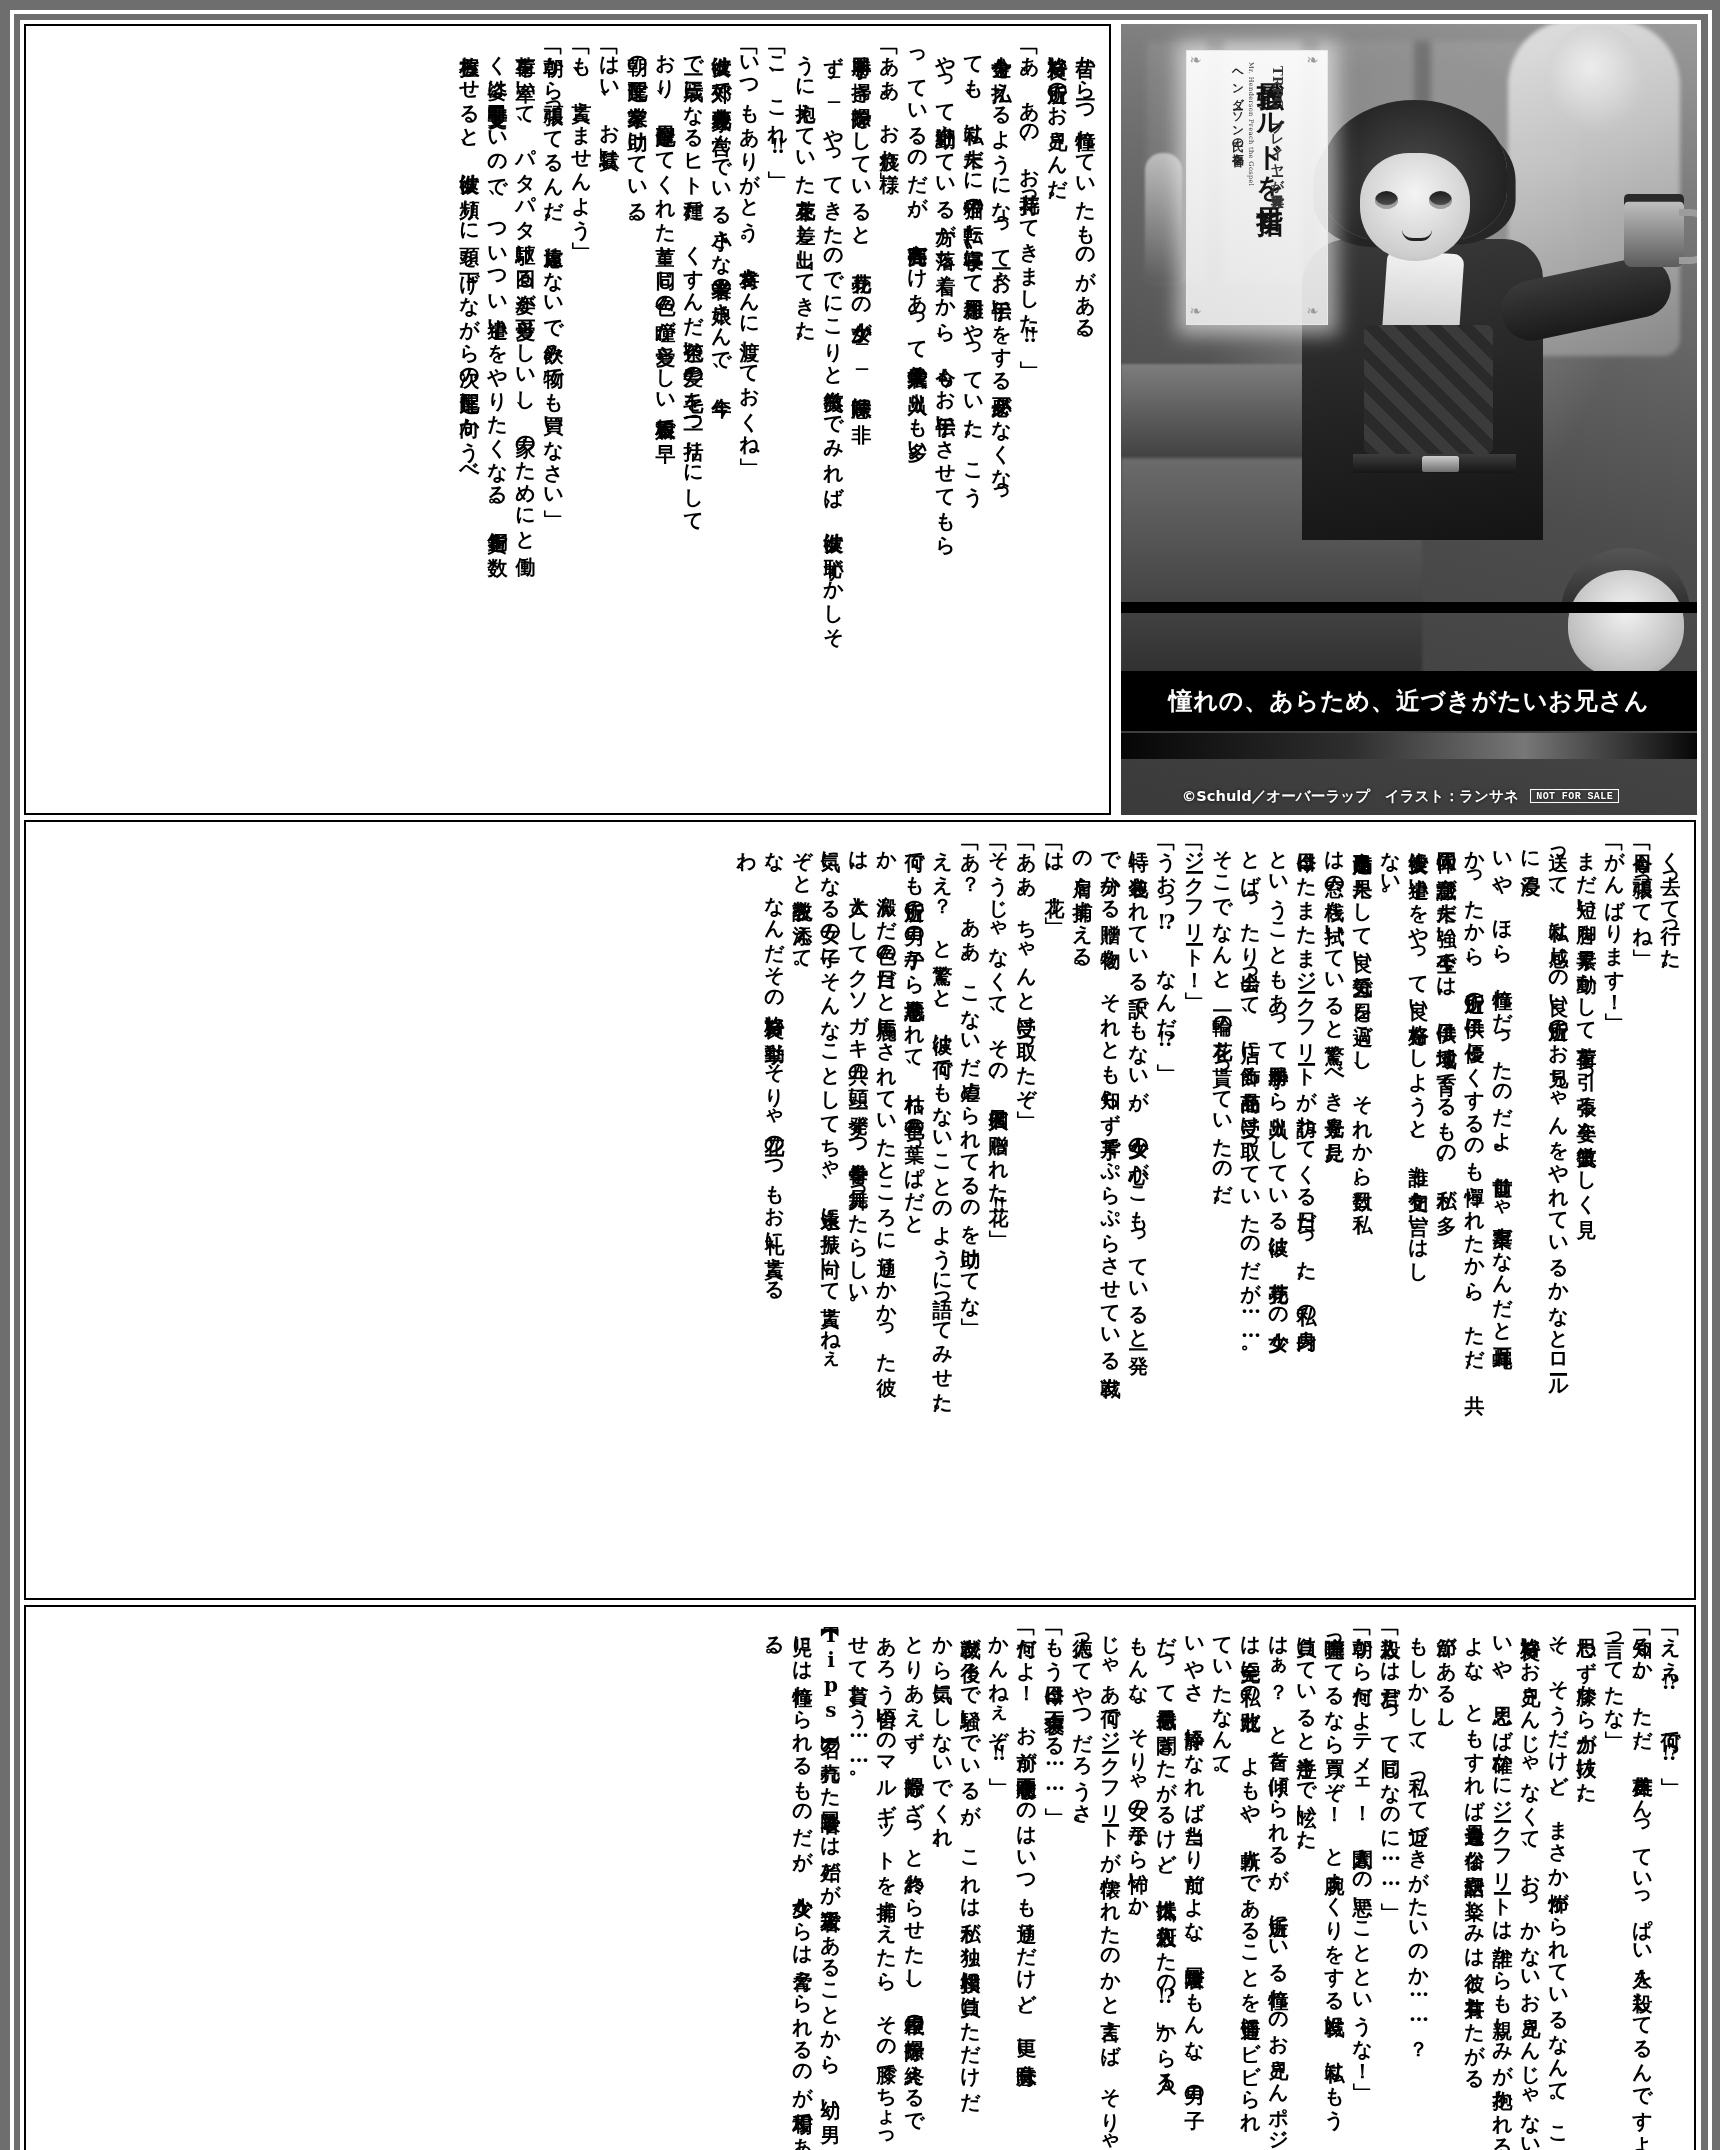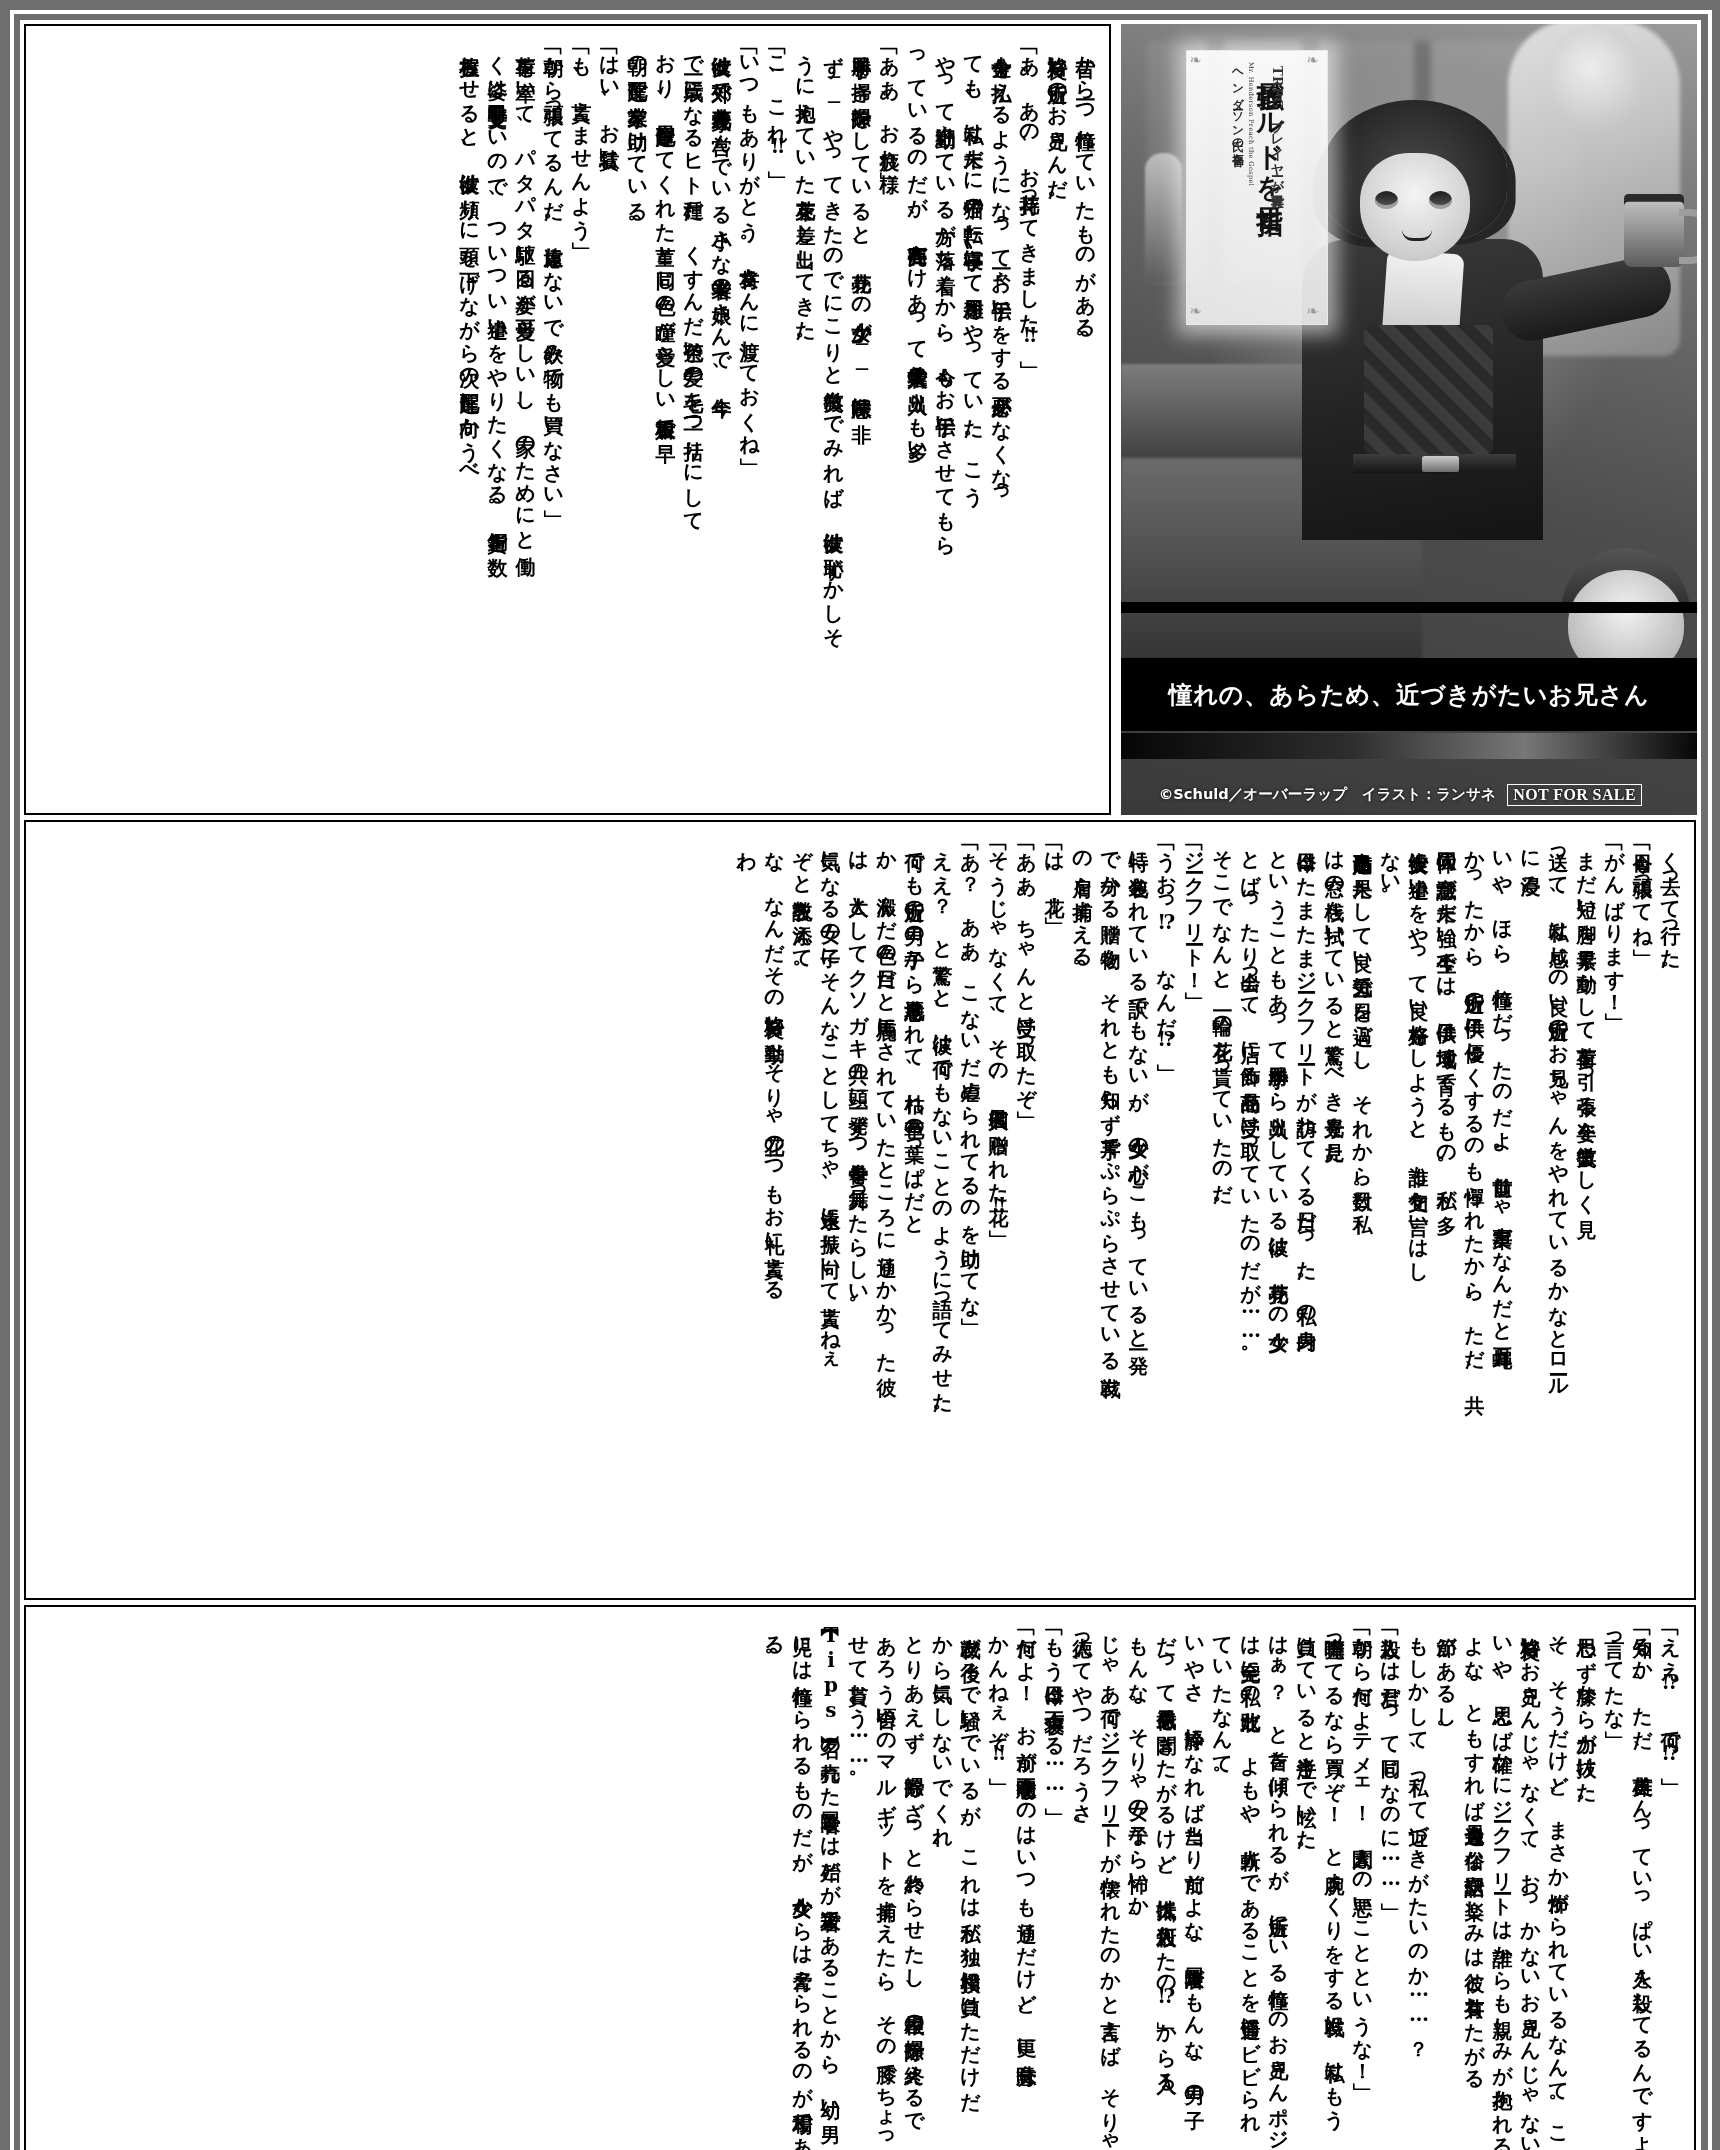--- a/index.html
+++ b/index.html
@@ -293,21 +293,21 @@
   #bar-thin{ bottom:202px; height:11.2px; }
   #bar-special{
     bottom:151px; height:41px;
     display:flex; align-items:center; justify-content:center;
   }
   #bar-special .label{
     color:#fff; font-size:16.3px; font-weight:700; letter-spacing:2.2px;
     font-family:"DejaVu Sans","Liberation Sans",sans-serif;
   }
   #bar-title{
-    bottom:84px; height:73px;
+    bottom:84px; height:60px;
     display:flex; align-items:center; justify-content:center;
     background:#000;
     margin-top:6px;
   }
   #bar-title .label{
     color:#fff; font-size:24px; font-weight:700; letter-spacing:0.9px;
     font-family:"DejaVu Serif","Liberation Serif",serif;
     white-space:nowrap;
   }
   #bar-grad{
@@ -319,23 +319,23 @@
     position:absolute; left:0; right:17px; bottom:9.5px;
     display:flex; align-items:center; justify-content:center; gap:11.2px;
     color:#fff;
     font-family:"DejaVu Sans","Liberation Sans",sans-serif;
     font-size:14.6px; font-weight:700;
     text-shadow:0 0 3.4px #000;
   }
   .notforsale{
     border:1.3px solid #fff;
     padding:0.9px 5.2px;
-    font-size:16px;
+    font-size:10px;
     letter-spacing:0.4px;
-    font-family:Liberation Serif, serif;
+    font-family:Liberation Mono, monospace;
   }
 </style>
 </head>
 <body>
 
 <div class="page">
   <div class="frame-outer"></div>
   <div class="frame-inner"></div>
 
   <div class="block" id="block-top">

